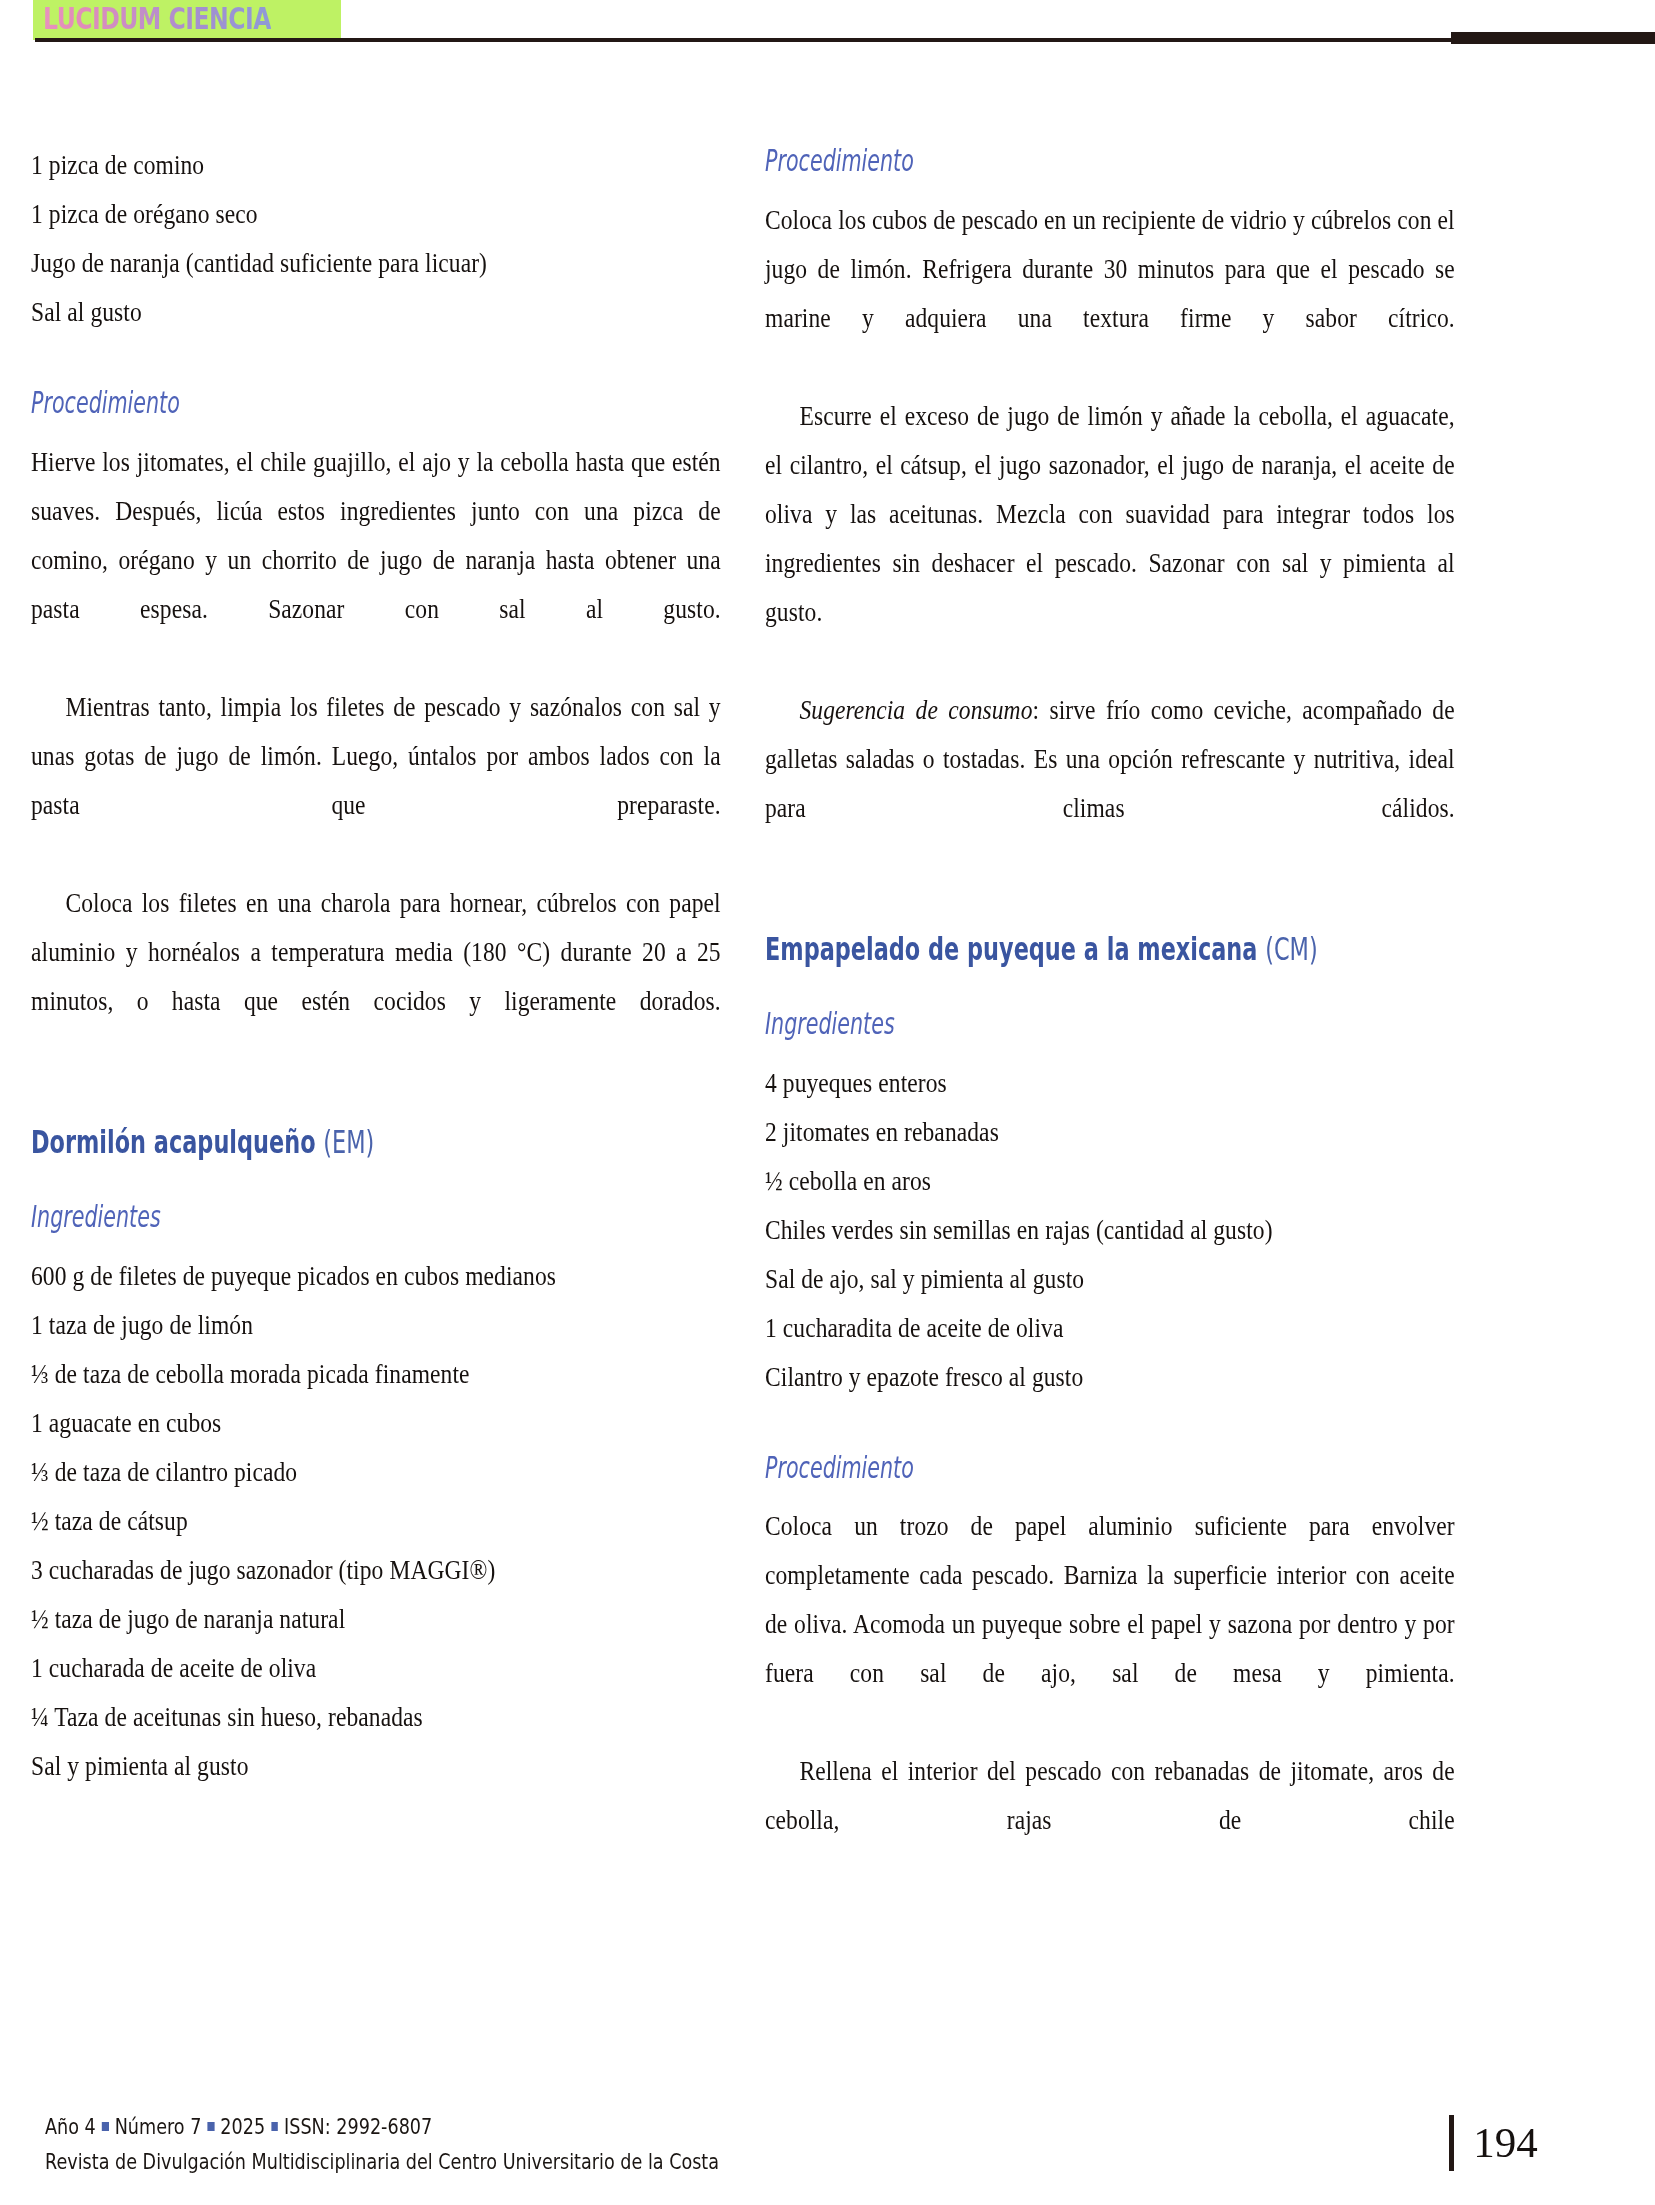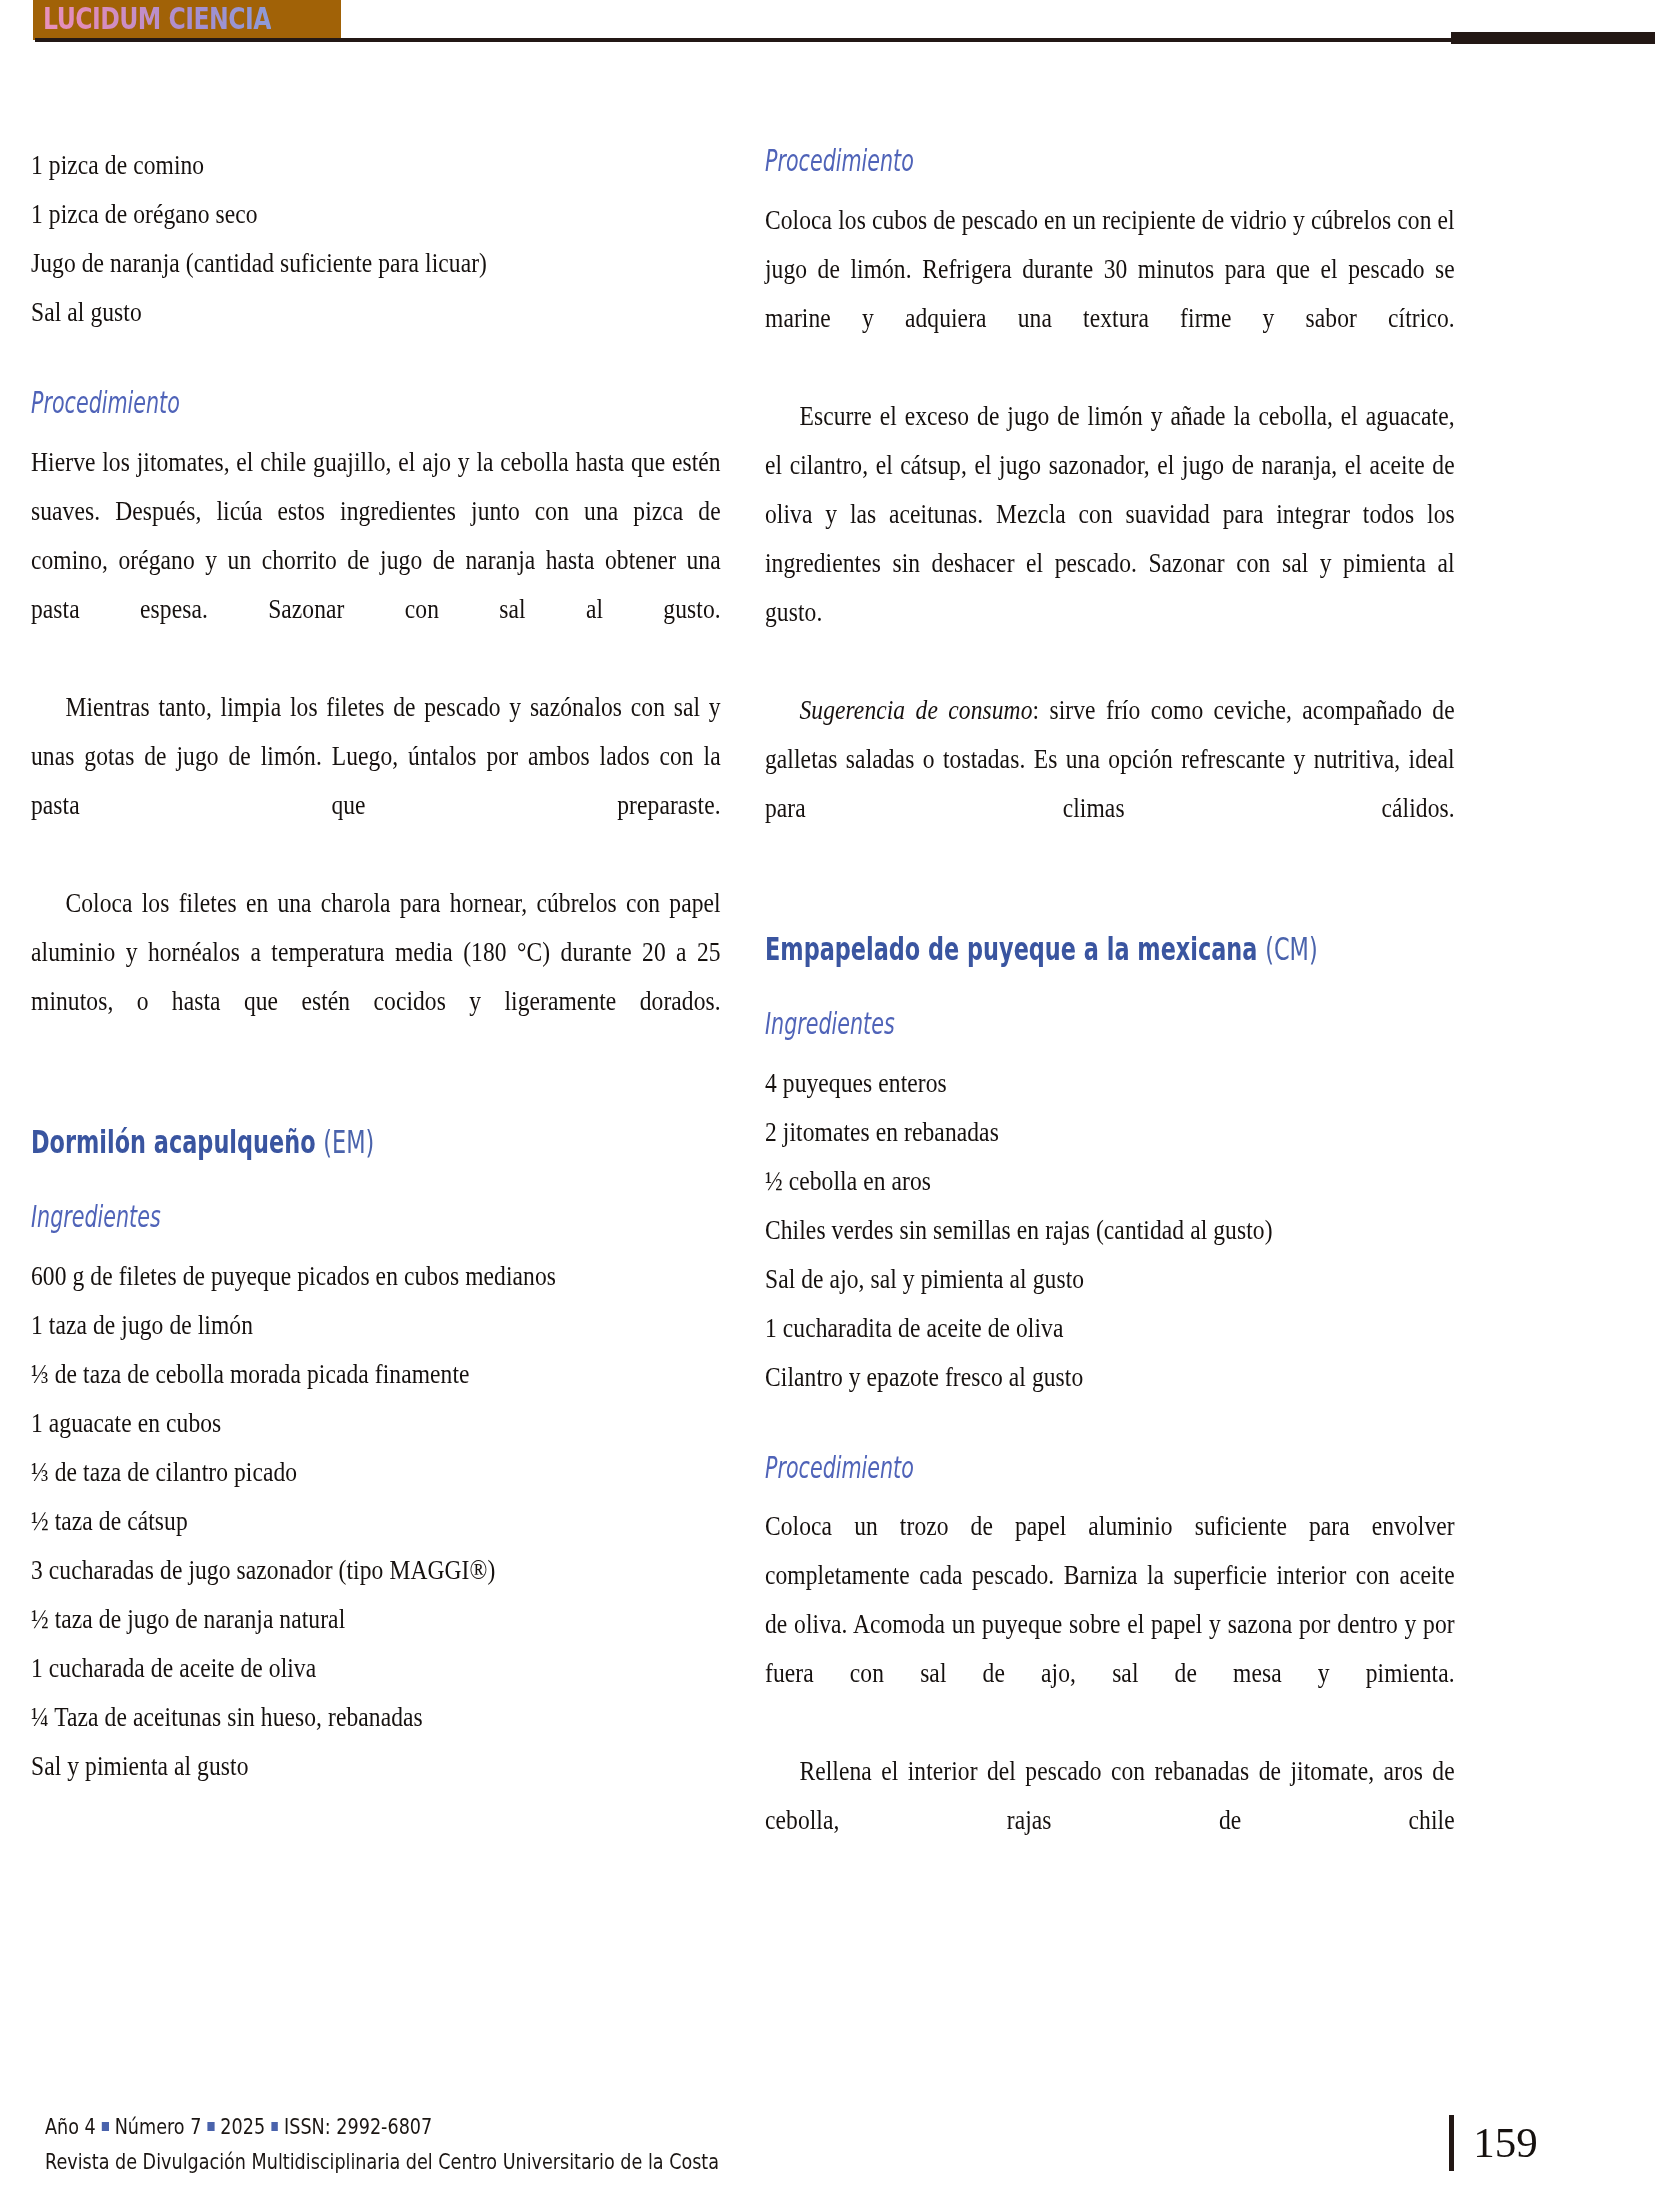--- a/index.html
+++ b/index.html
@@ -11,21 +11,21 @@
     position:relative;
     overflow:hidden;
   }
 
   
   .masthead{
     position:absolute;left:0;top:0;width:1655px;height:49px;
   }
   .mast-logo-box{
     position:absolute;left:33px;top:0;height:40px;
-    background:#a16207;
+    background:#bef264;
     padding:0 13.3px 0 10.3px;
     display:flex;align-items:center;
   }
   .mast-logo-text{
     font-family:"DejaVu Sans", sans-serif;
     font-weight:bold;
     font-size:29.5px;
     letter-spacing:-0.7px;
     line-height:1;
     transform:scaleX(0.80);
@@ -230,15 +230,15 @@
   </div>
 </div>
 
 <div class="footer">
   <p class="foot-line"><span>Año 4</span><span class="sq"></span><span>Número 7</span><span class="sq"></span><span>2025</span><span class="sq"></span><span>ISSN: 2992-6807</span></p>
   <p class="foot-line">Revista de Divulgación Multidisciplinaria del Centro Universitario de la Costa</p>
 </div>
 
 <div class="pagenum-wrap">
   <span class="pagenum-bar"></span>
-  <span class="pagenum">159</span>
+  <span class="pagenum">194</span>
 </div>
 
 
 </body></html>

